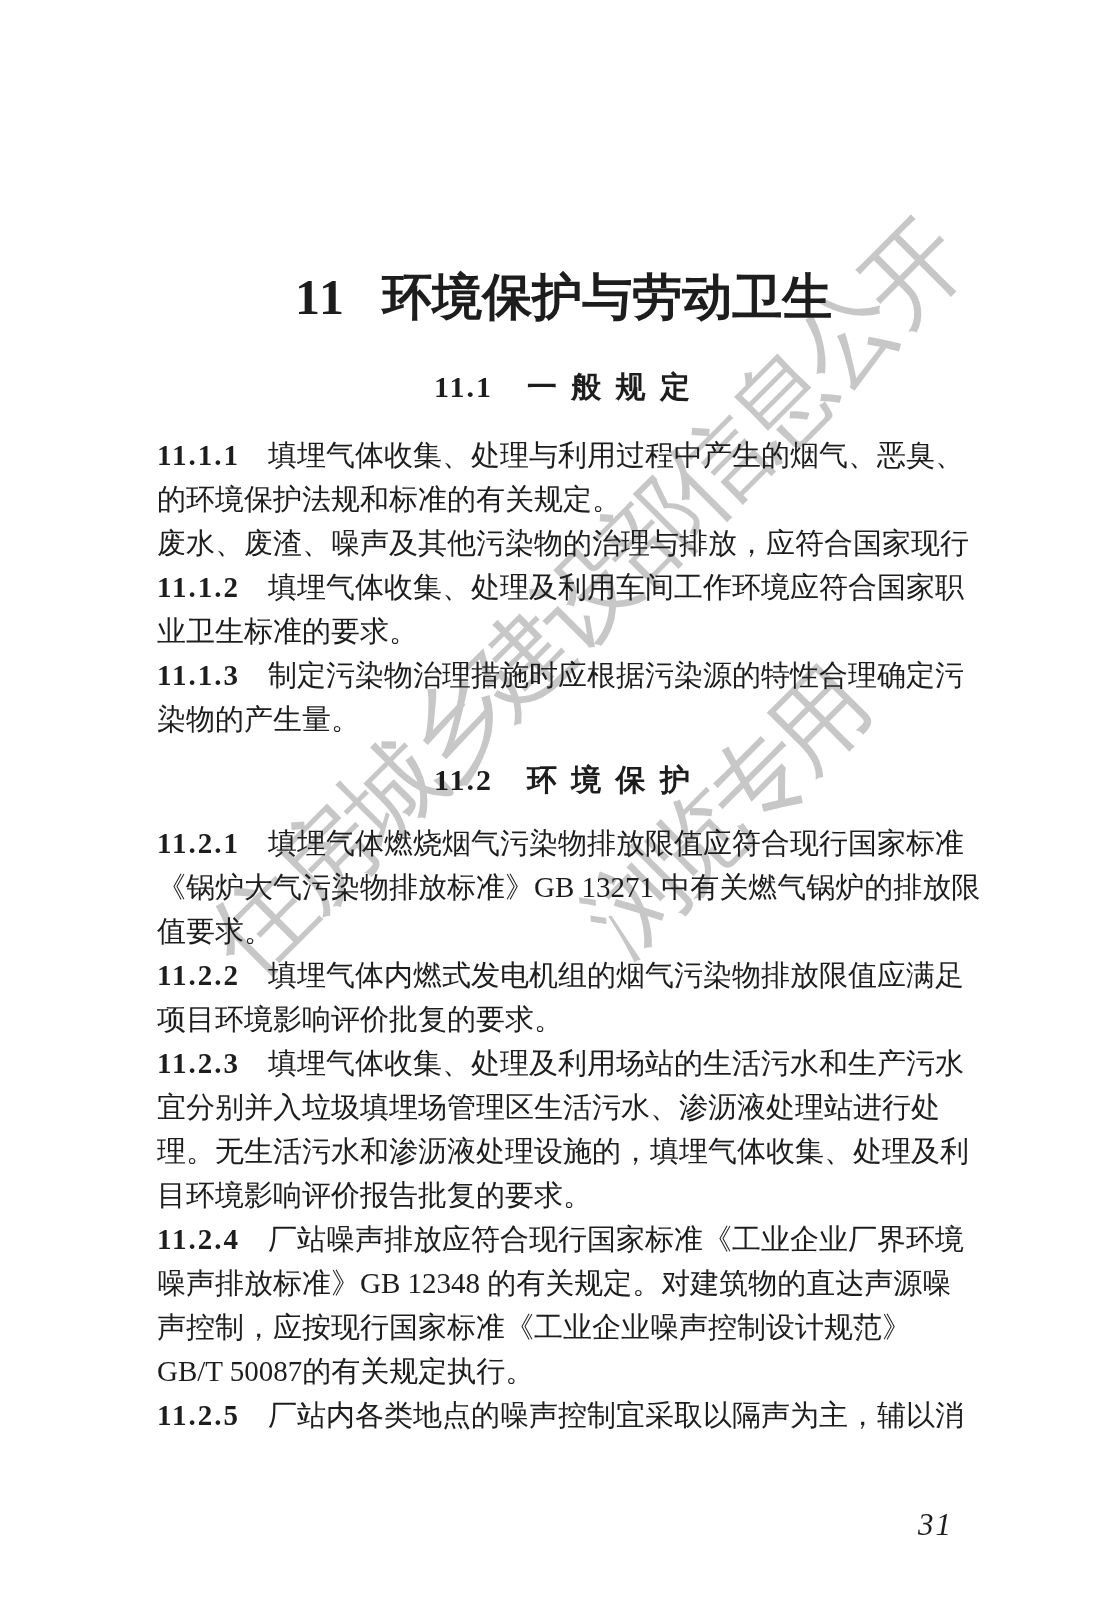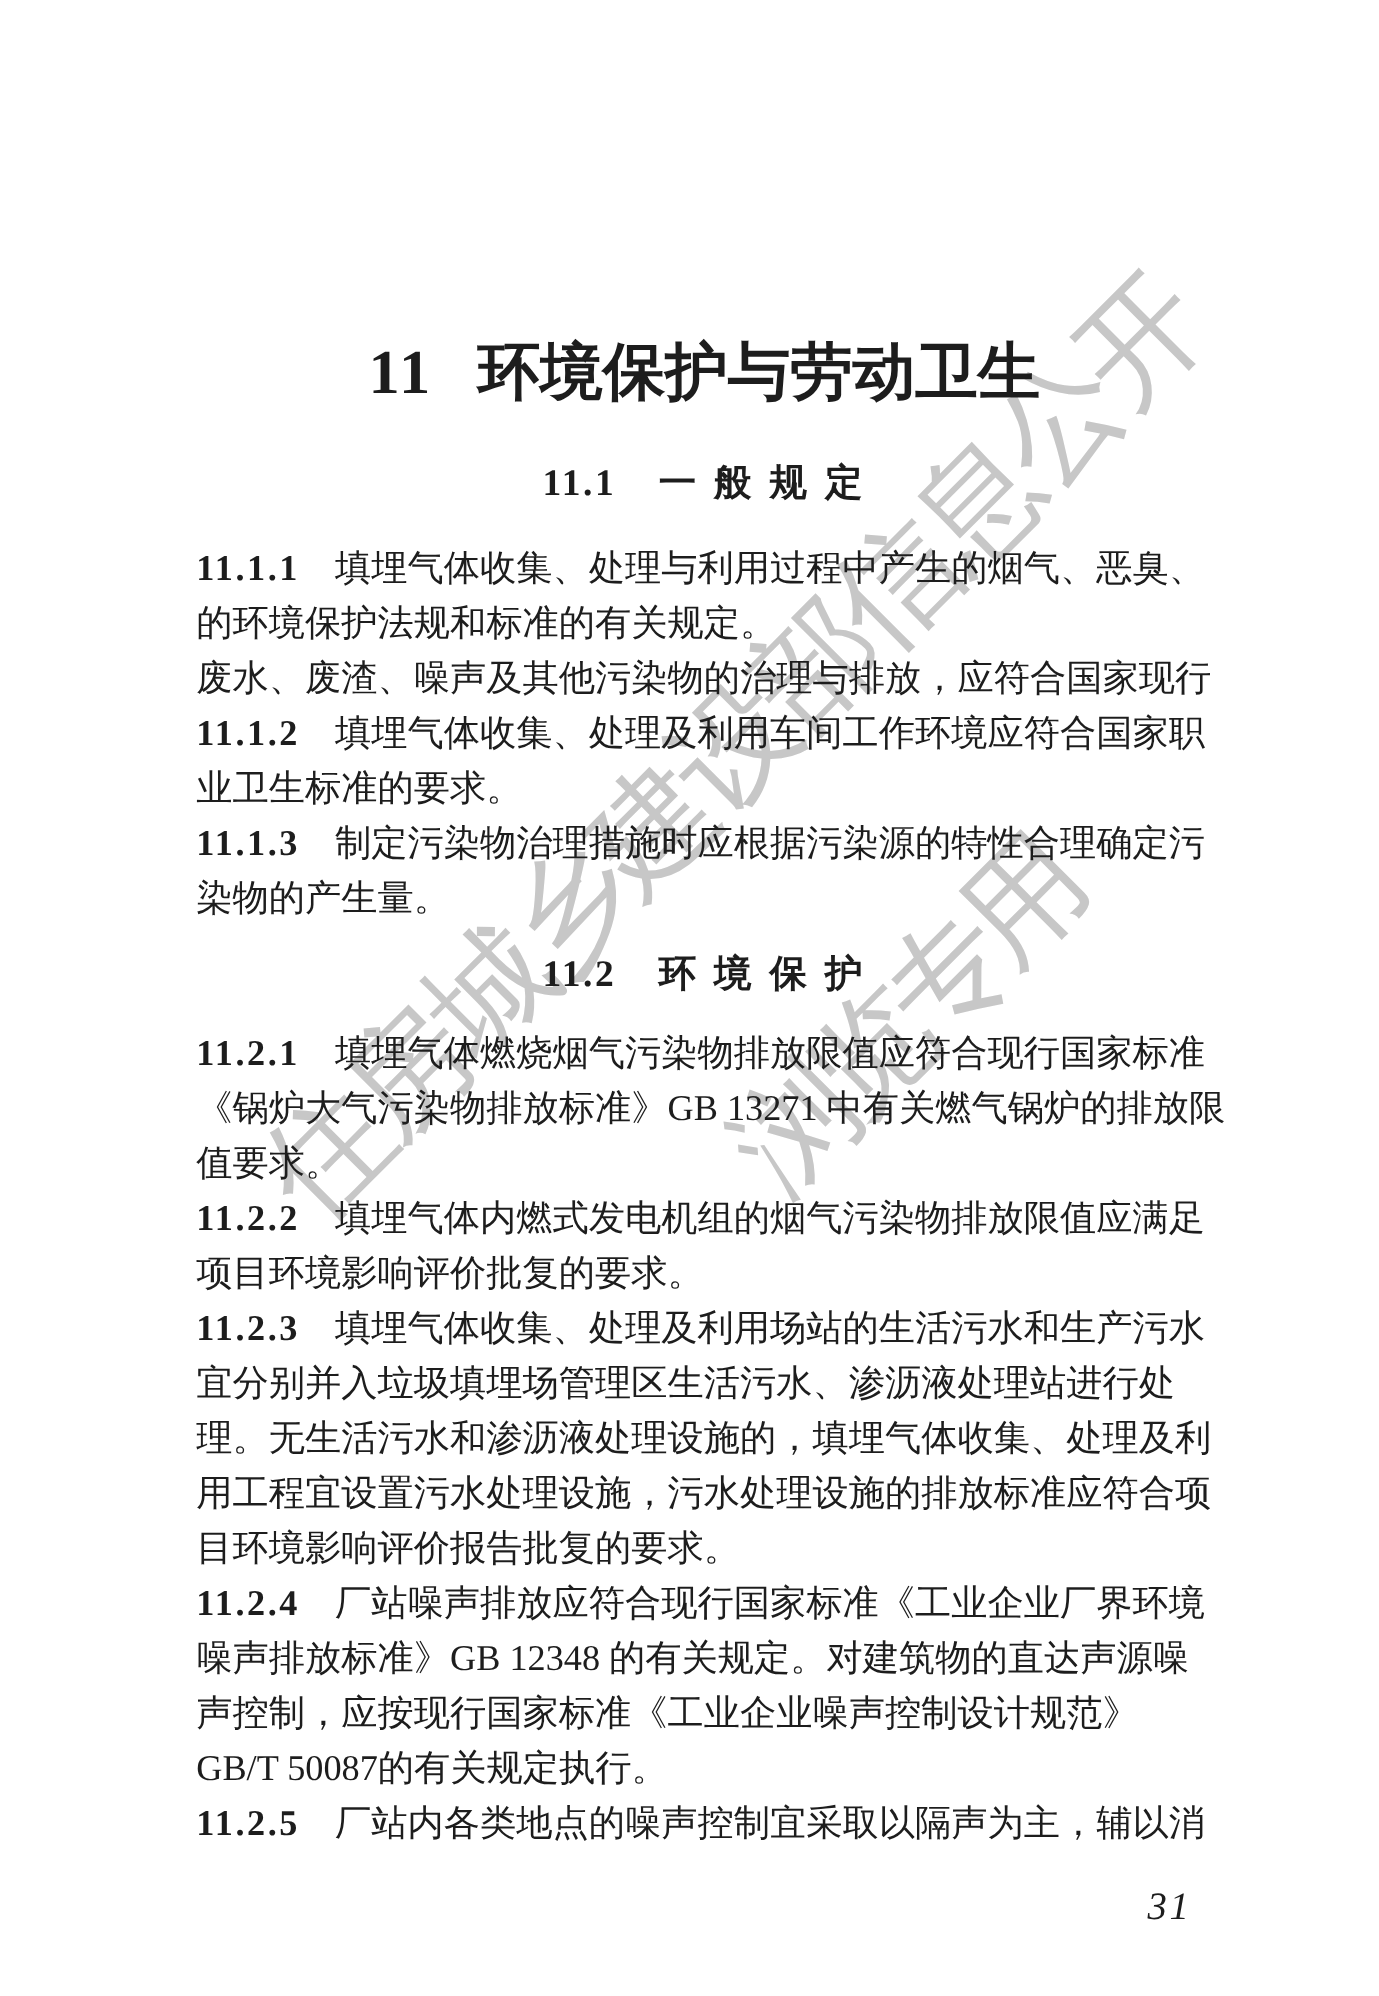--- a/index.html
+++ b/index.html
@@ -137,21 +137,20 @@
       <div class="line"><span class="clause-num">11.2.1</span><span>填埋气体燃烧烟气污染物排放限值应符合现行国家标准</span></div>
       <div class="line">《锅炉大气污染物排放标准》GB 13271 中有关燃气锅炉的排放限</div>
       <div class="line">值要求。</div>
 
       <div class="line"><span class="clause-num">11.2.2</span><span>填埋气体内燃式发电机组的烟气污染物排放限值应满足</span></div>
       <div class="line">项目环境影响评价批复的要求。</div>
 
       <div class="line"><span class="clause-num">11.2.3</span><span>填埋气体收集、处理及利用场站的生活污水和生产污水</span></div>
       <div class="line">宜分别并入垃圾填埋场管理区生活污水、渗沥液处理站进行处</div>
       <div class="line">理。无生活污水和渗沥液处理设施的，填埋气体收集、处理及利</div>
-      <div class="line">用工程宜设置污水处理设施，污水处理设施的排放标准应符合项</div>
       <div class="line">目环境影响评价报告批复的要求。</div>
 
       <div class="line"><span class="clause-num">11.2.4</span><span>厂站噪声排放应符合现行国家标准《工业企业厂界环境</span></div>
       <div class="line">噪声排放标准》GB 12348 的有关规定。对建筑物的直达声源噪</div>
       <div class="line">声控制，应按现行国家标准《工业企业噪声控制设计规范》</div>
       <div class="line">GB/T 50087的有关规定执行。</div>
 
       <div class="line"><span class="clause-num">11.2.5</span><span>厂站内各类地点的噪声控制宜采取以隔声为主，辅以消</span></div>
     </div>
 

